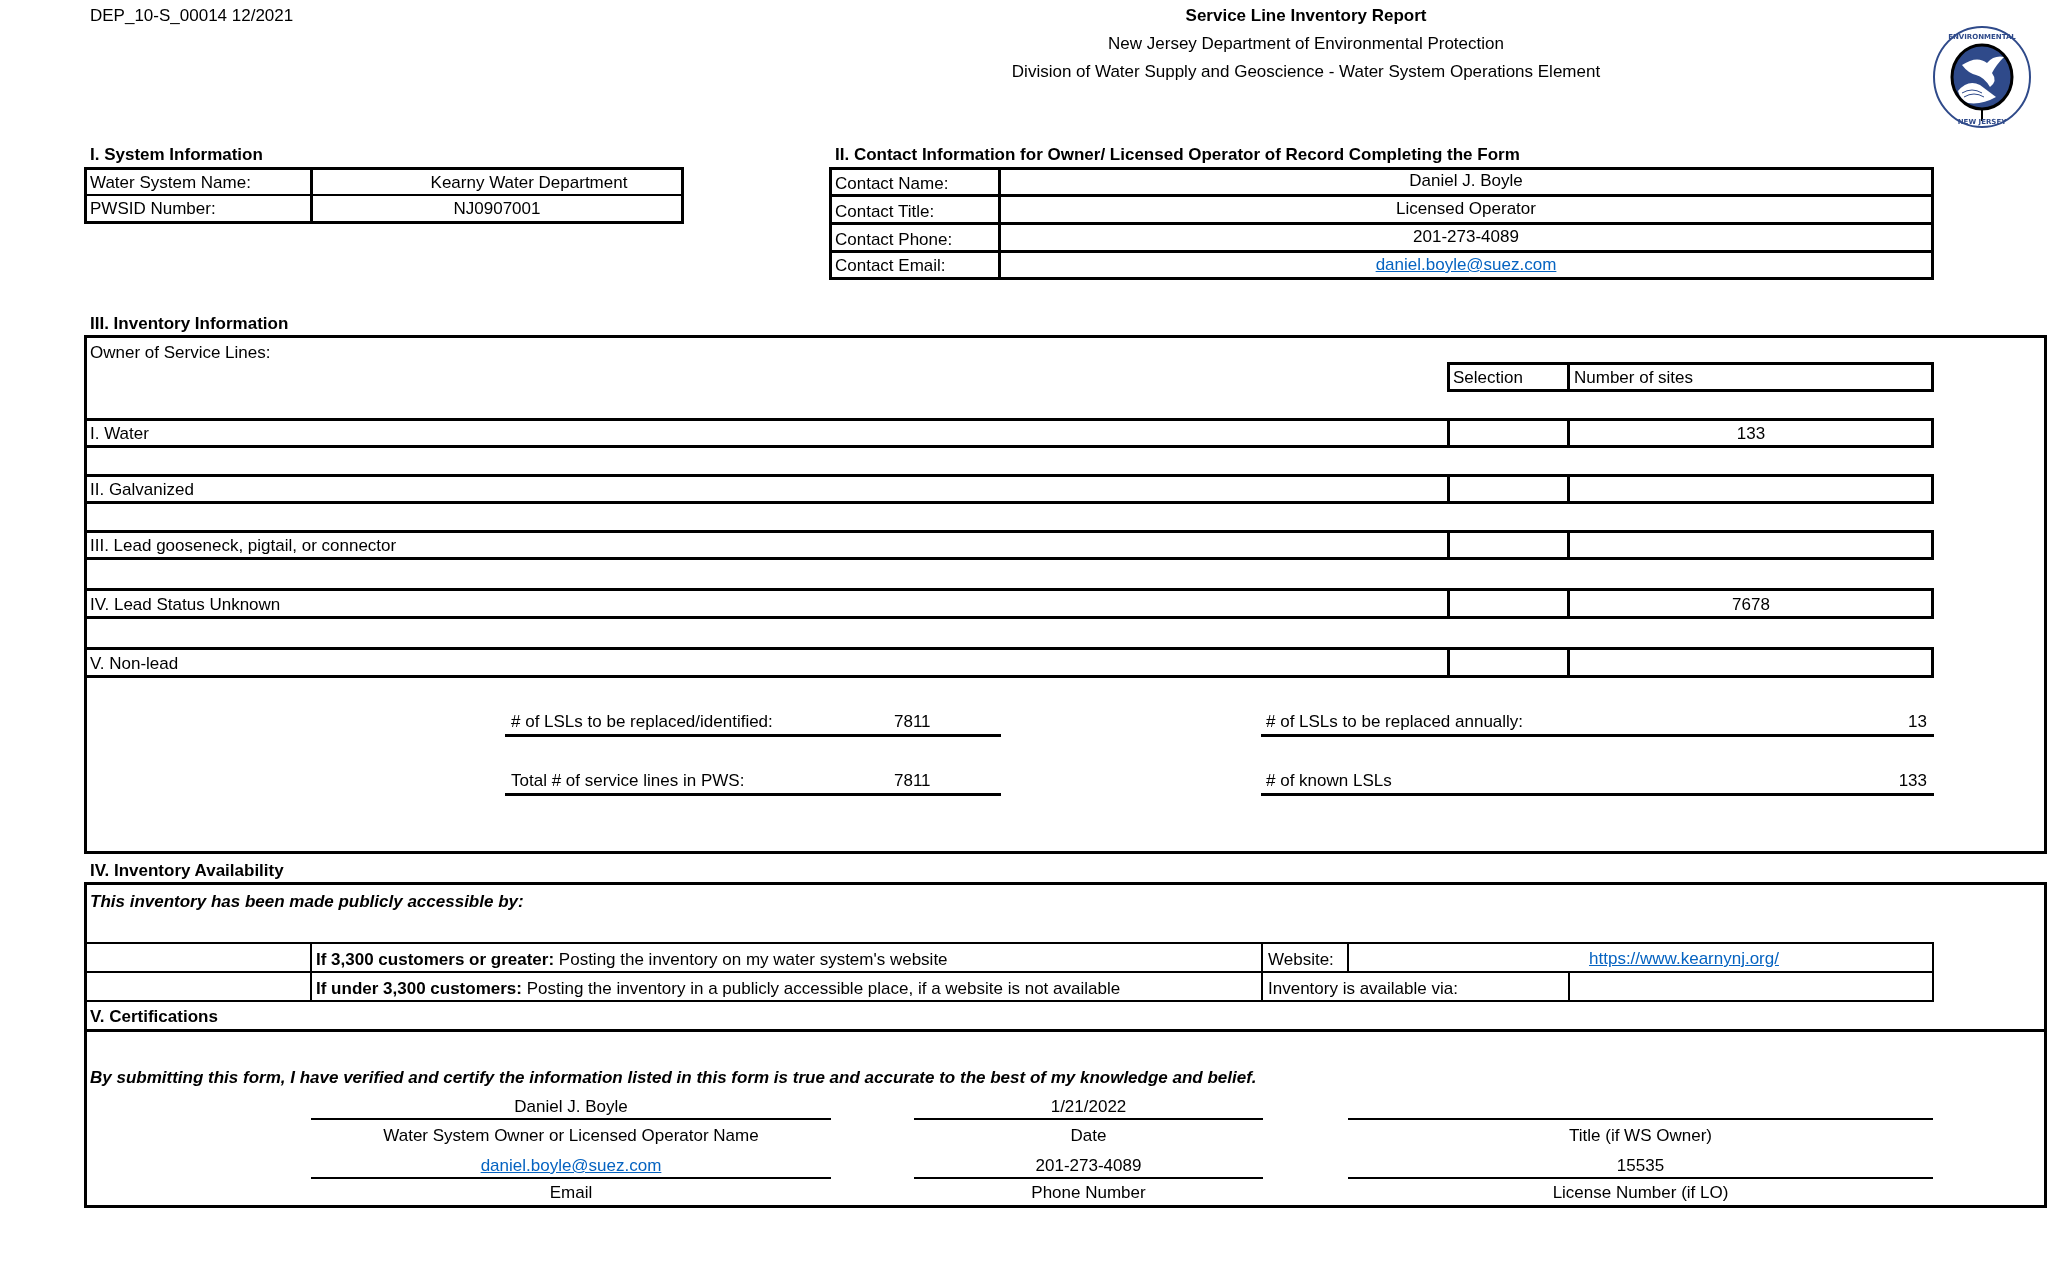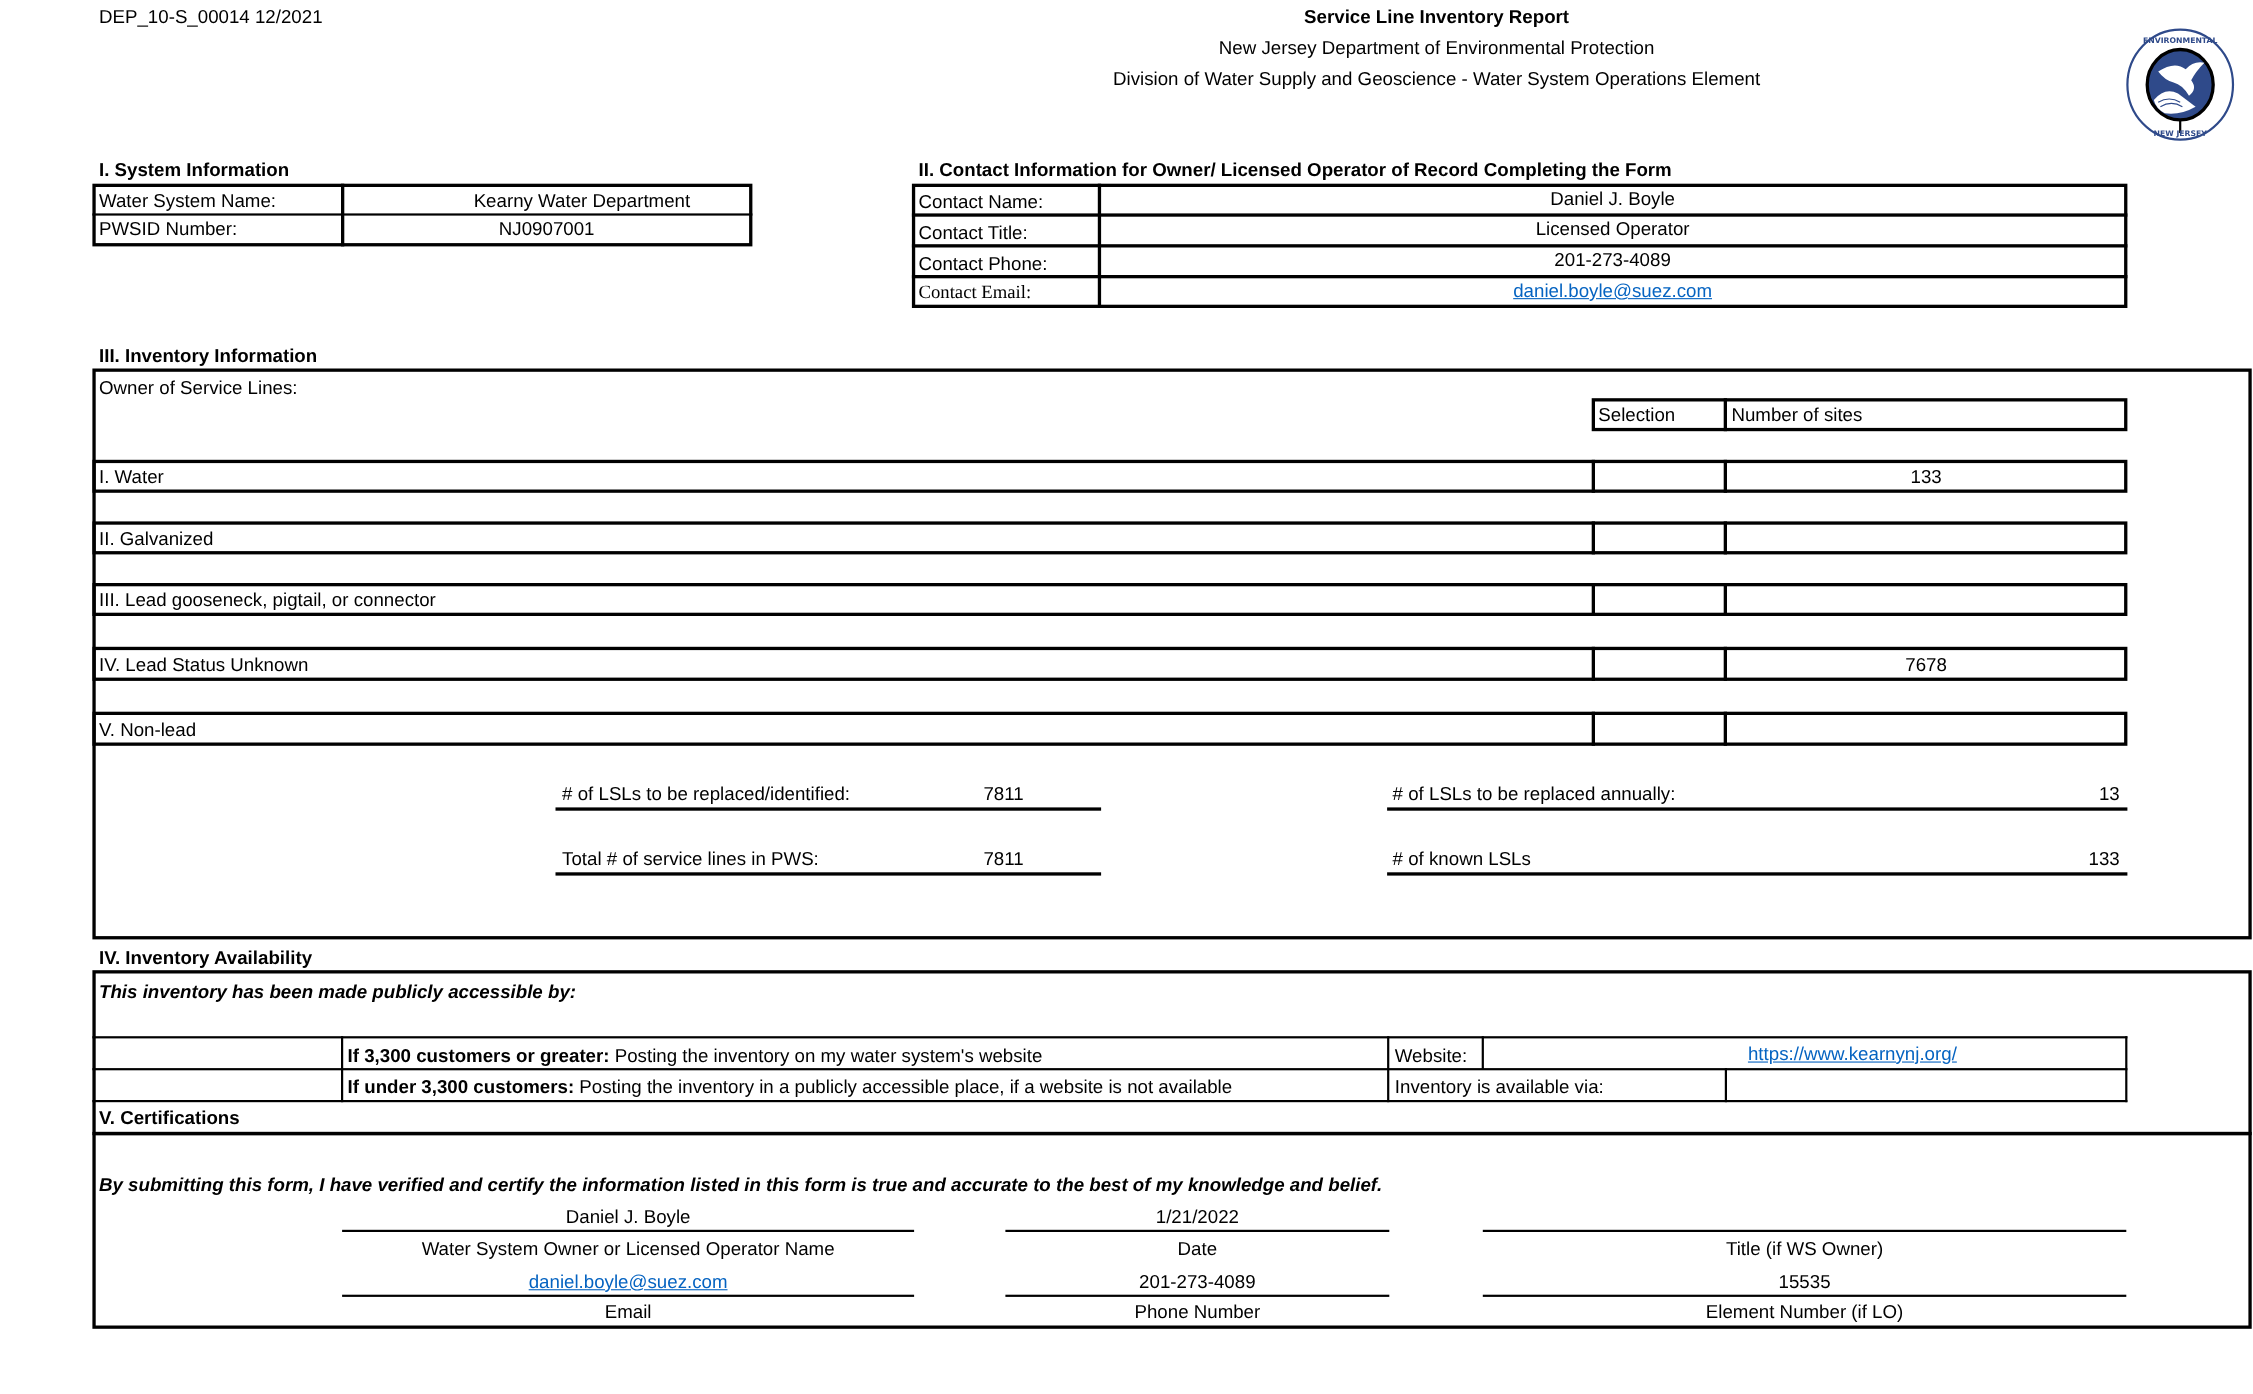--- a/index.html
+++ b/index.html
@@ -57,21 +57,21 @@
 <div class="hline" style="left:829px; top:194px; width:1105px;"></div>
 <div class="hline" style="left:829px; top:222px; width:1105px;"></div>
 <div class="hline" style="left:829px; top:250px; width:1105px;"></div>
 
 <div class="cell-text" style="left:835px; top:175px;">Contact Name:</div>
 <div class="cell-text center" style="left:1001px; width:930px; top:172px;">Daniel J. Boyle</div>
 <div class="cell-text" style="left:835px; top:203px;">Contact Title:</div>
 <div class="cell-text center" style="left:1001px; width:930px; top:200px;">Licensed Operator</div>
 <div class="cell-text" style="left:835px; top:231px;">Contact Phone:</div>
 <div class="cell-text center" style="left:1001px; width:930px; top:228px;">201-273-4089</div>
-<div class="cell-text" style="left:835px; top:257px;font-family:Liberation Serif, serif;">Contact Email:</div>
+<div class="cell-text" style="left:835px; top:257px;">Contact Email:</div>
 <div class="cell-text center" style="left:1001px; width:930px; top:256px;"><span class="link">daniel.boyle@suez.com</span></div>
 
 <div class="txt bold" style="left:90px; top:315px;">III. Inventory Information</div>
 <div class="box" style="left:84px; top:335px; width:1963px; height:519px;"></div>
 <div class="cell-text" style="left:90px; top:344px;">Owner of Service Lines:</div>
 
 <div class="box" style="left:1447px; top:362px; width:487px; height:30px;"></div>
 <div class="vline" style="left:1567px; top:362px; height:30px;"></div>
 <div class="cell-text" style="left:1453px; top:369px;">Selection</div>
 <div class="cell-text" style="left:1574px; top:369px;">Number of sites</div>
@@ -173,13 +173,13 @@
 <div class="cell-text center" style="left:311px; width:520px; top:1157px;"><span class="link">daniel.boyle@suez.com</span></div>
 <div class="hthin" style="left:311px; top:1177px; width:520px;"></div>
 <div class="cell-text center" style="left:311px; width:520px; top:1184px;">Email</div>
 
 <div class="cell-text center" style="left:914px; width:349px; top:1157px;">201-273-4089</div>
 <div class="hthin" style="left:914px; top:1177px; width:349px;"></div>
 <div class="cell-text center" style="left:914px; width:349px; top:1184px;">Phone Number</div>
 
 <div class="cell-text center" style="left:1348px; width:585px; top:1157px;">15535</div>
 <div class="hthin" style="left:1348px; top:1177px; width:585px;"></div>
-<div class="cell-text center" style="left:1348px; width:585px; top:1184px;">Element Number (if LO)</div>
+<div class="cell-text center" style="left:1348px; width:585px; top:1184px;">License Number (if LO)</div>
 
 </body></html>

